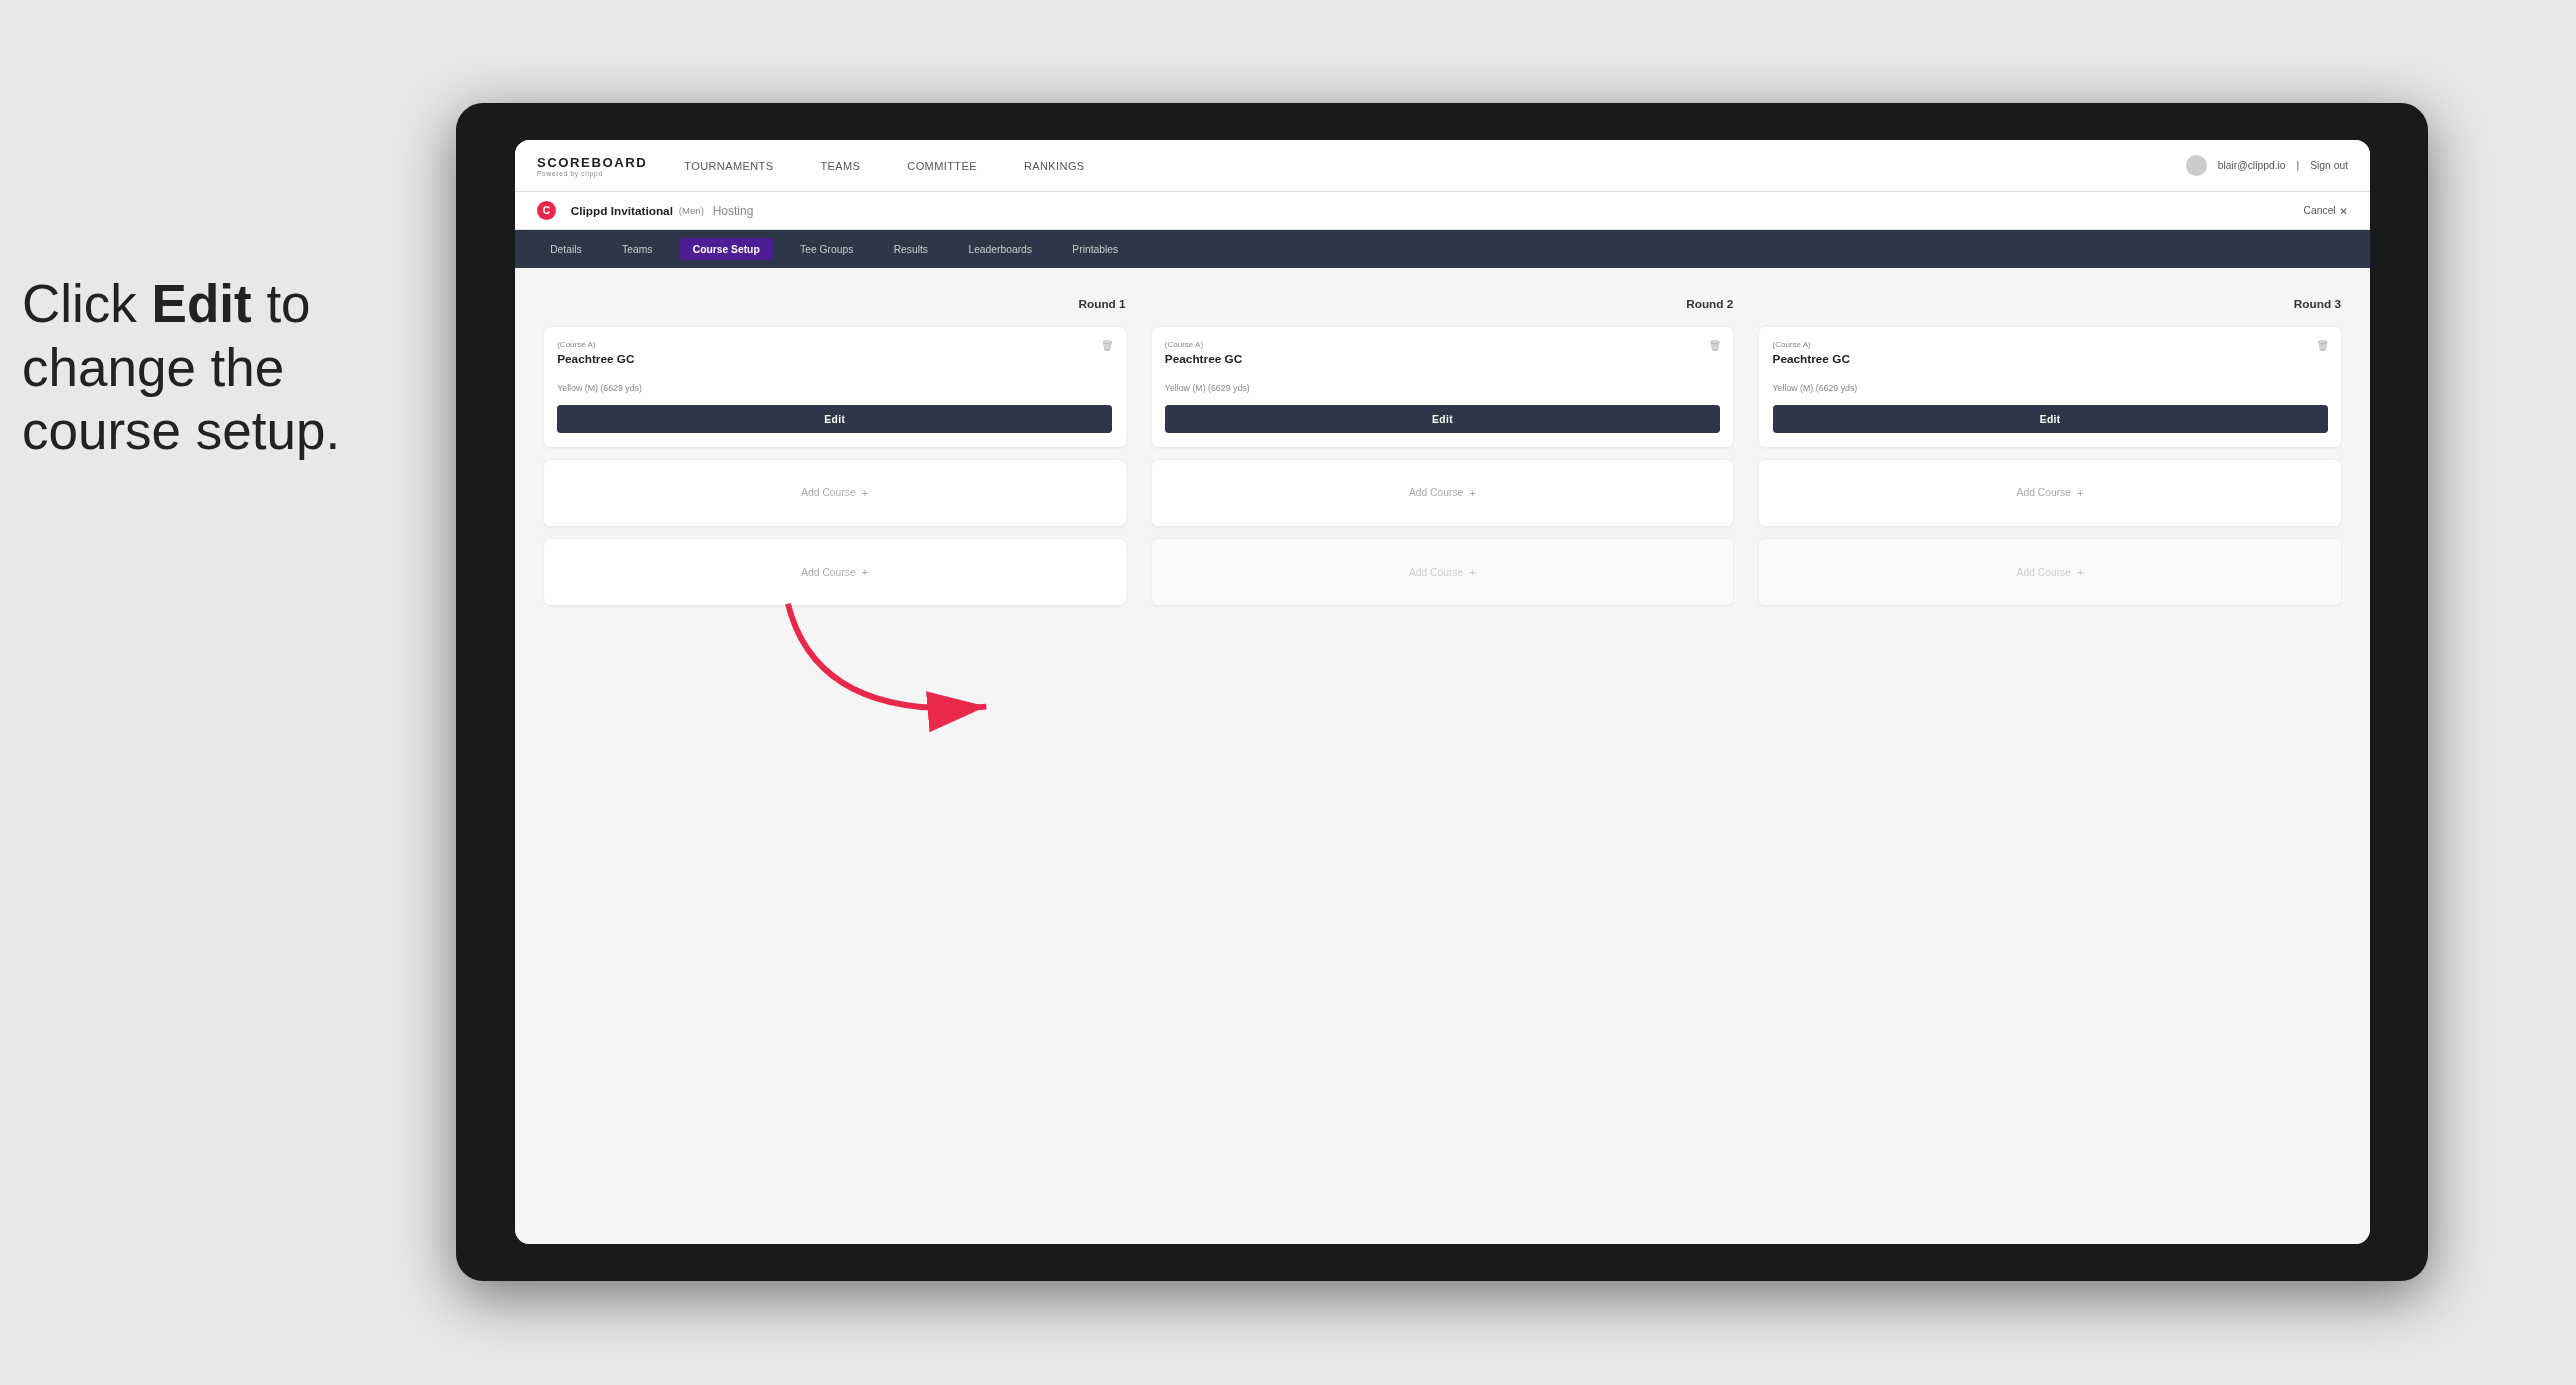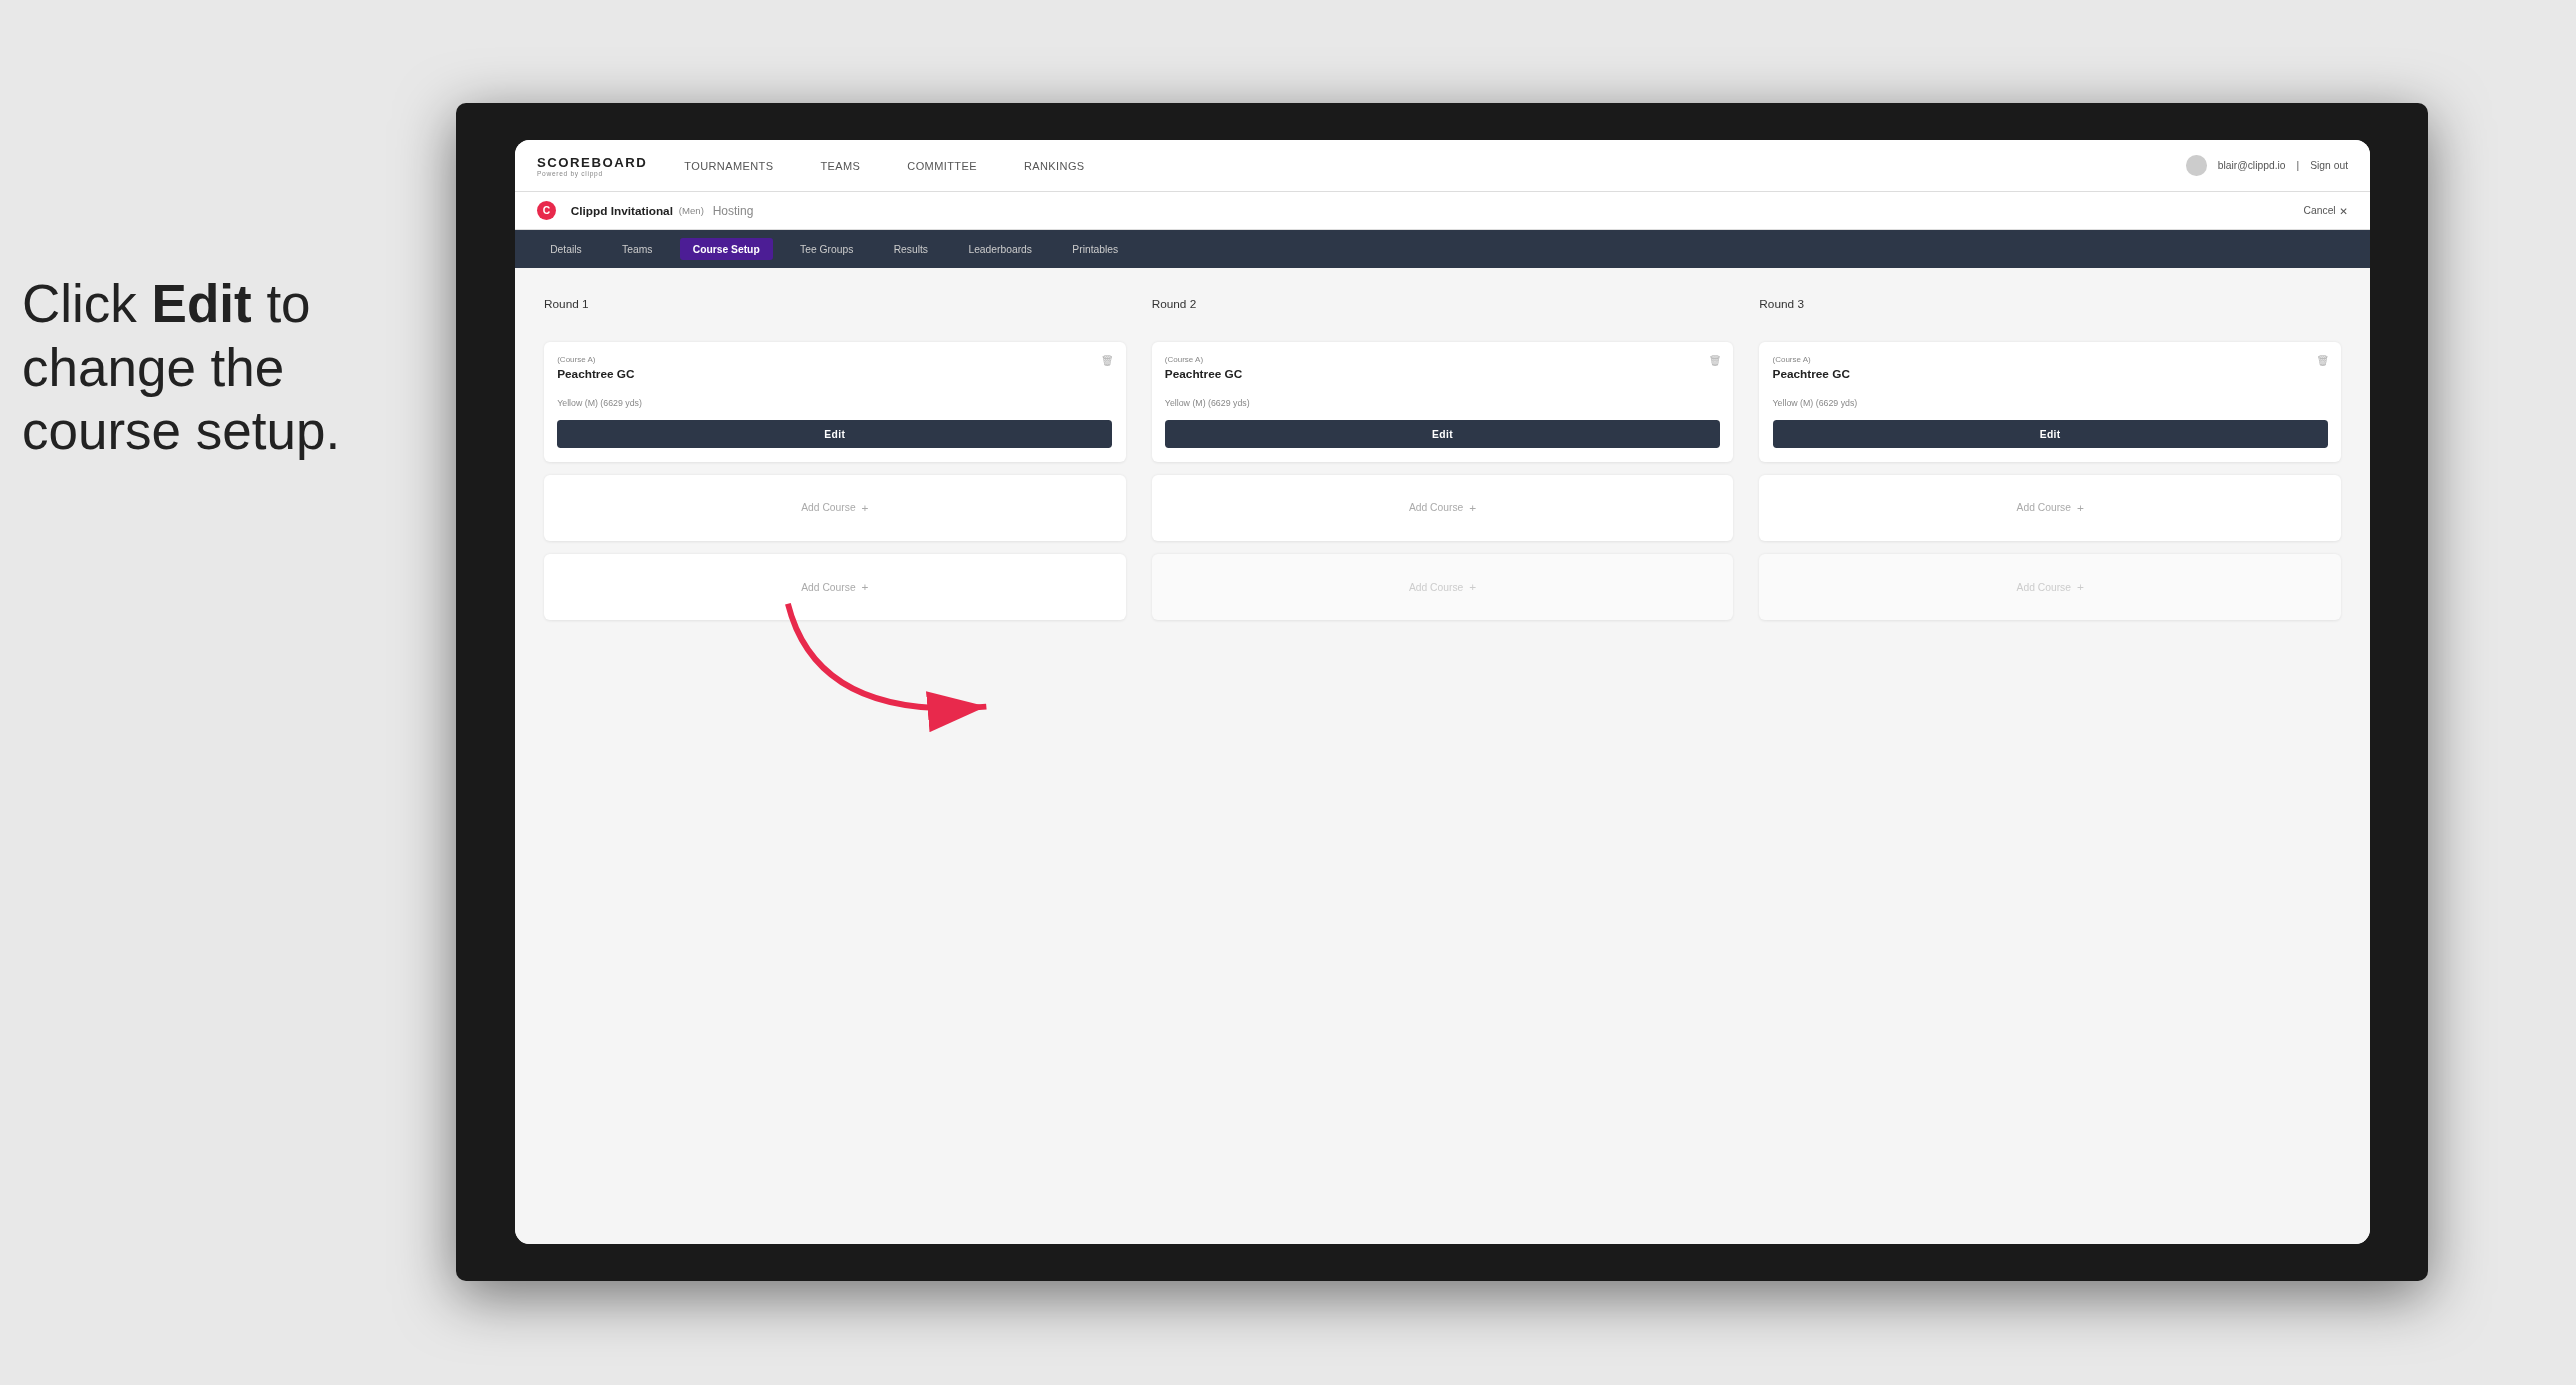--- a/index.html
+++ b/index.html
@@ -27,21 +27,21 @@
     }
 
     
     .tablet-shell {
       position: absolute;
       left: 456px;
       top: 103px;
       width: 1972px;
       height: 1178px;
       background: #1a1a1a;
-      border-radius: 10px;
+      border-radius: 27px;
       box-shadow: 0 14.7px 59px rgba(0,0,0,0.5);
     }
 
     
     .tablet-screen {
       position: absolute;
       left: 59px;
       top: 37px;
       width: 1855px;
       height: 1104px;
@@ -193,23 +193,24 @@
       display: flex;
       gap: 26px;
     }
 
     .round-column {
       flex: 1;
     }
 
     .round-title {
       font-size: 11.8px;
-      font-weight: 400;
+      font-weight: 700;
       color: #333;
-      margin-bottom: 31px;
+      margin-bottom: 16px;
+      text-align: right;
     }
 
     
     .course-card {
       background: #fff;
       border-radius: 5.9px;
       padding: 13.2px;
       margin-bottom: 13.2px;
       box-shadow: 0 0.7px 2.9px rgba(0,0,0,0.08);
       position: relative;

